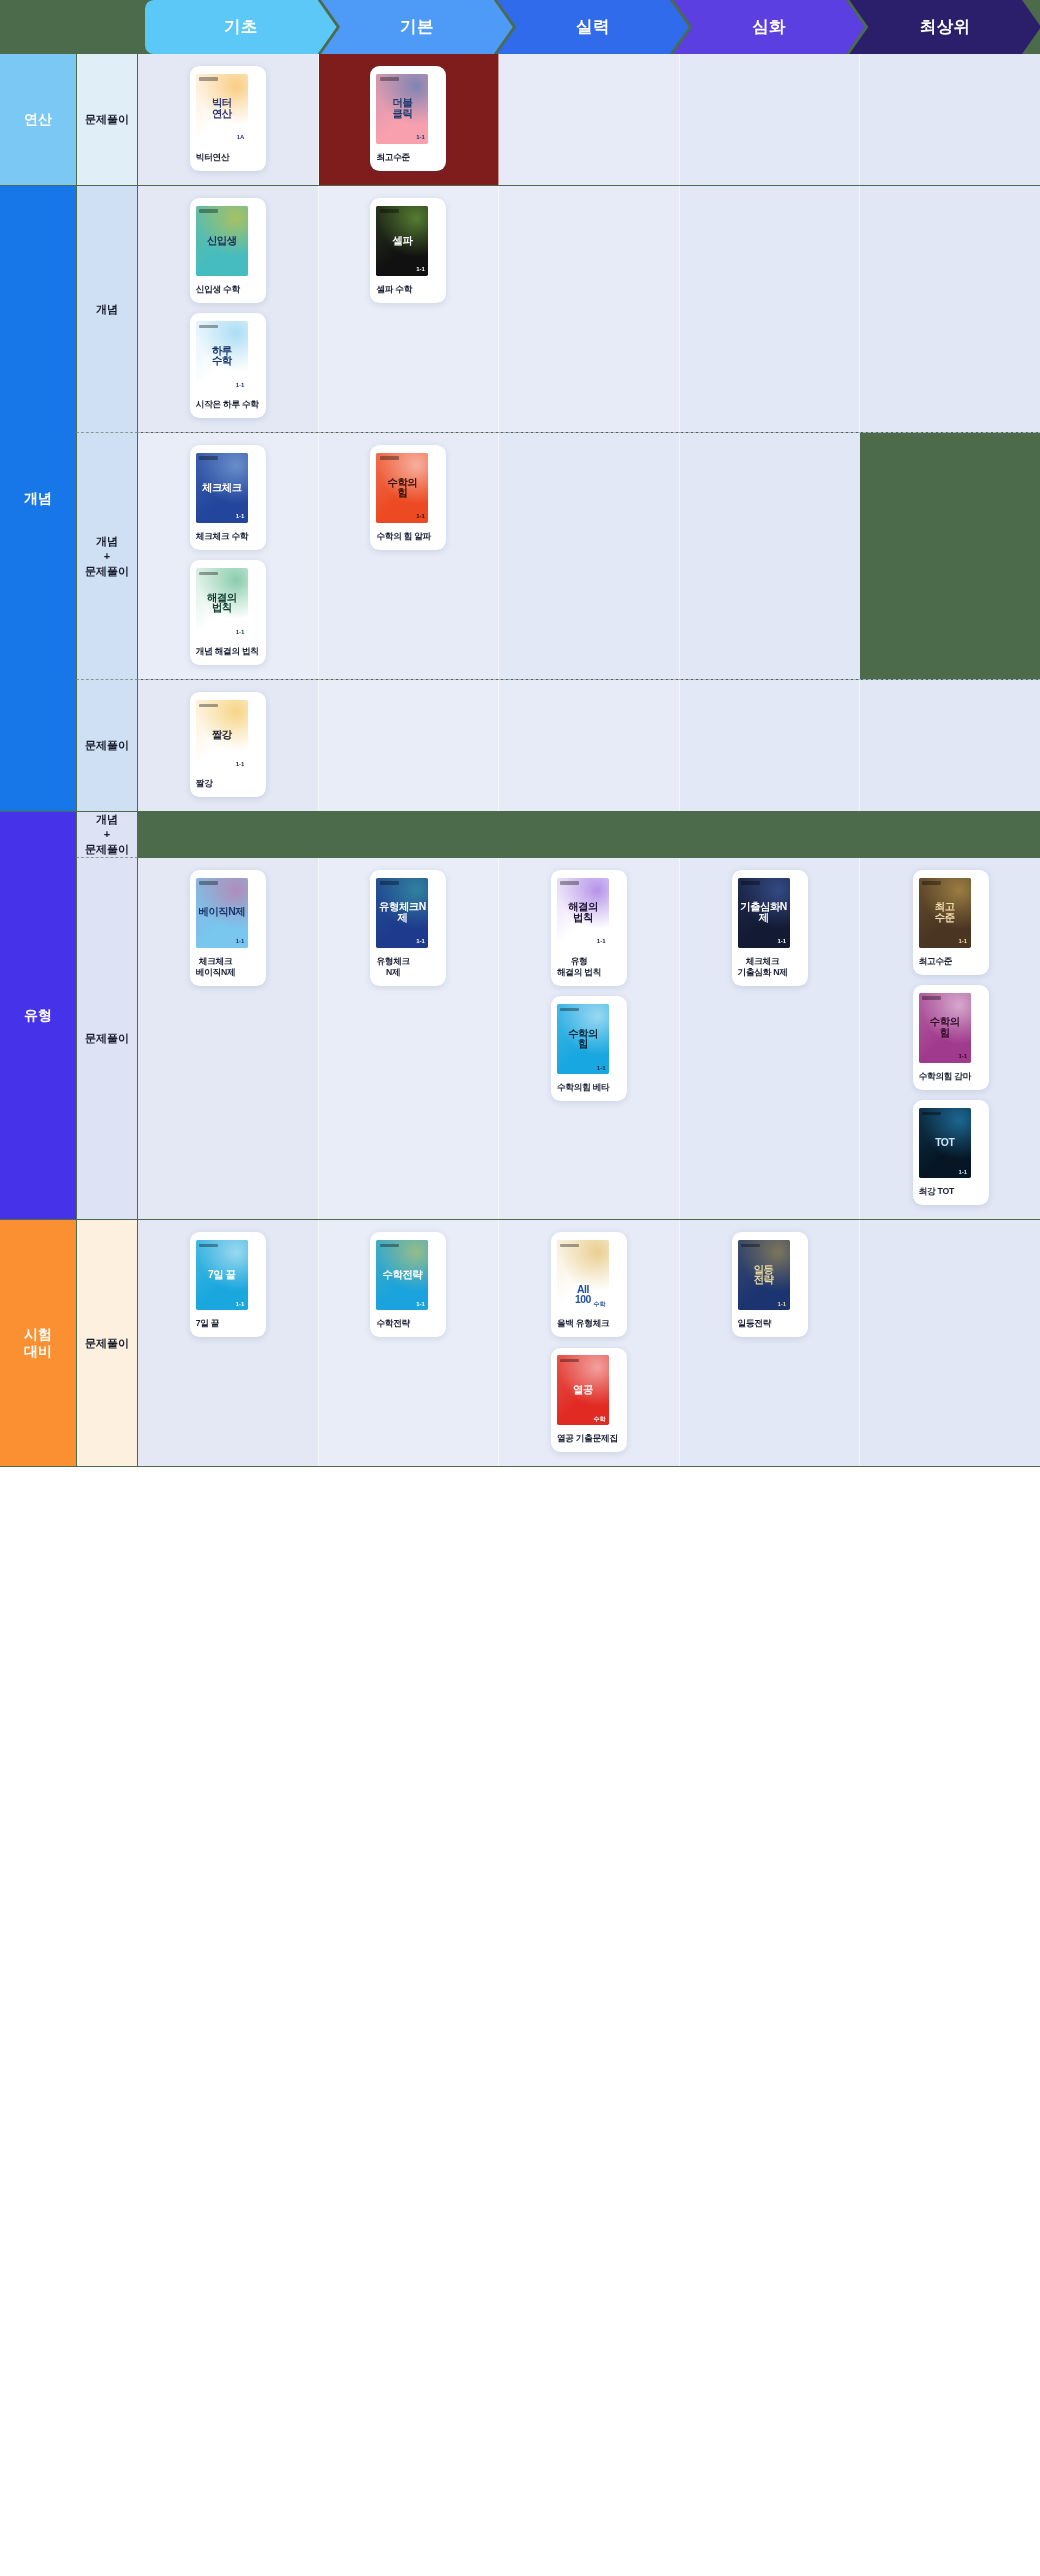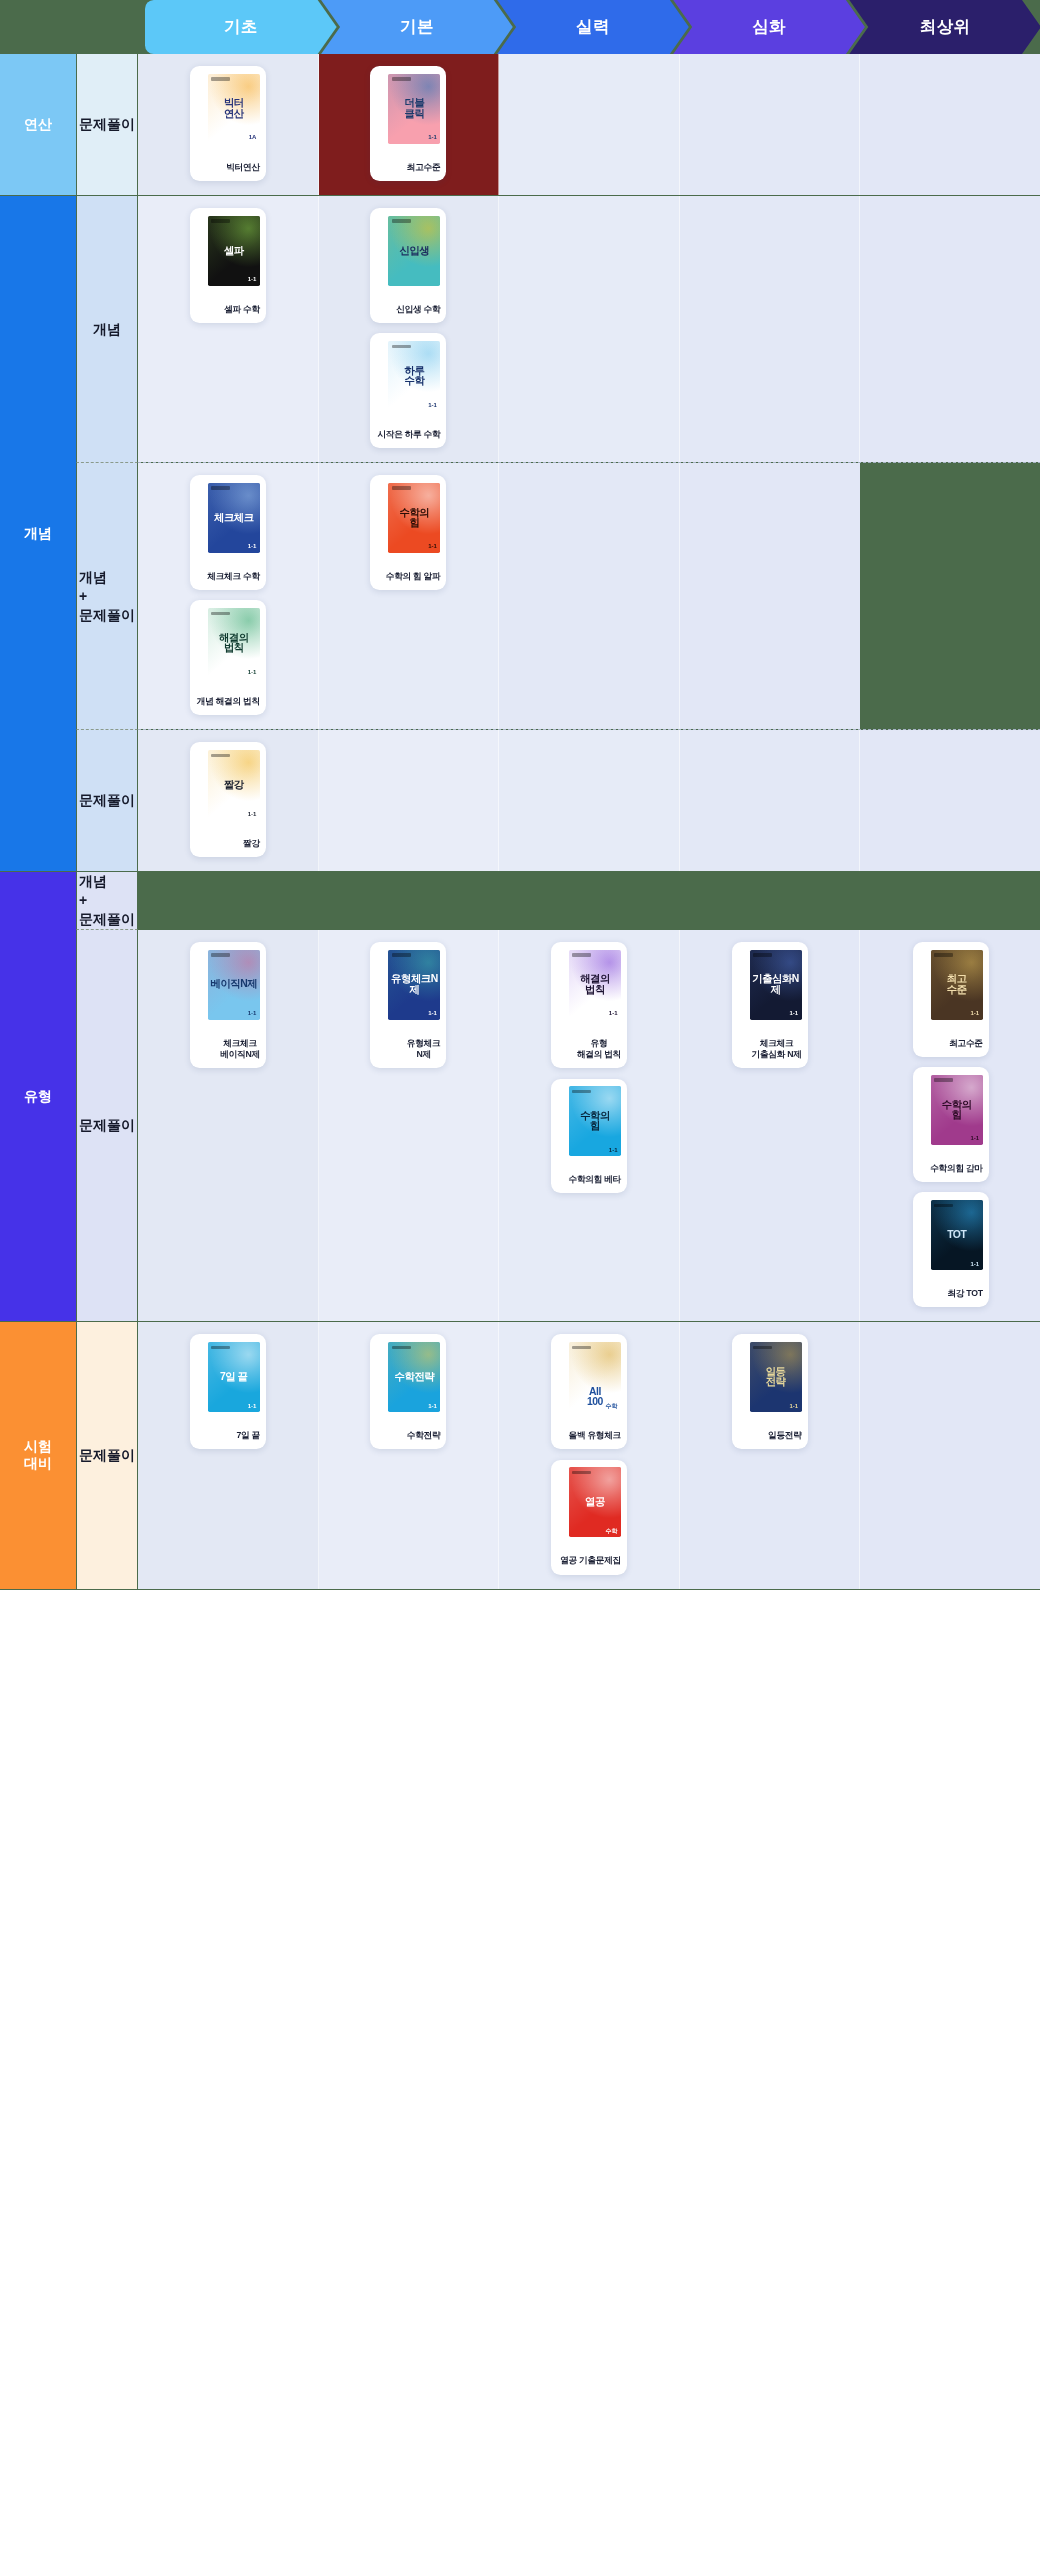--- a/index.html
+++ b/index.html
@@ -63,23 +63,24 @@
     line-height: 1.25;
     text-align: center;
     border-bottom: 0.9px solid #4b6b4b;
   }
   .lvl2 {
     grid-column: 2 / 3;
     display: flex;
     align-items: center;
     justify-content: center;
     color: #161a2b;
-    font-size: 14px;
+    font-size: 11px;
     font-weight: 700;
     line-height: 1.35;
+    text-align: center;
     border-bottom: 0.9px solid #4b6b4b;
     border-left: 0.9px solid #4b6b4b;
     border-right: 0.9px solid #4b6b4b;
   }
   .lvl2.dashed-bottom { border-bottom: 0.9px dashed #8a9a8a; }
 
   .cellgroup {
     grid-column: 3 / 8;
     display: grid;
     grid-template-columns: repeat(5, 1fr);
@@ -100,22 +101,22 @@
 
   
   .book {
     width: 76px;
     background: #ffffff;
     border-radius: 9.5px;
     padding: 7.8px 6px 7.8px 6px;
     box-shadow: 0 1.7px 6px rgba(40,60,110,.13);
     display: flex;
     flex-direction: column;
-    align-items: flex-end;
-    gap: 18px;
+    align-items: flex-start;
+    gap: 8px;
   }
   .cover {
     width: 52px;
     height: 70px;
     border-radius: 1.7px;
     position: relative;
     overflow: hidden;
     background: #e8edf5;
     display: flex;
     align-items: center;
@@ -217,49 +218,49 @@
             <div class="btitle">최고수준</div>
           </div>
         </div>
         <div class="cell" style="background: rgb(230, 235, 247);"></div>
         <div class="cell" style="background: rgb(227, 232, 246);"></div>
         <div class="cell" style="background: rgb(226, 231, 246);"></div>
       </div>
       <div class="lvl1" style="background: rgb(24, 119, 232); white-space: pre-line; grid-row: span 3;">개념</div>
       <div class="lvl2 dashed-bottom" style="background: rgb(207, 224, 245); white-space: pre-line;">개념</div>
       <div class="cellgroup dashed-bottom">
-        <div class="cell" style="background: rgb(233, 237, 248);">
-          <div class="book">
-            <div class="cover" style="background: rgb(17, 17, 17);">
-              <div class="swoosh" style="background: radial-gradient(circle at 78% 18%, rgba(138, 208, 74, 0.533) 0%, transparent 55%), linear-gradient(140deg, rgba(138, 208, 74, 0.2) 0%, transparent 60%);"></div>
-              <div class="cbadge"></div>
-              <div class="ctitle" style="color: rgb(255, 255, 255); white-space: pre-line;">셀파</div>
-              <div class="csub" style="color: rgb(255, 255, 255);">1-1</div>
-            </div>
-            <div class="btitle">셀파 수학</div>
-          </div>
-        </div>
         <div class="cell" style="background: rgb(227, 232, 244);">
           <div class="book">
             <div class="cover" style="background: rgb(69, 188, 192);">
               <div class="swoosh" style="background: radial-gradient(circle at 78% 18%, rgba(245, 197, 24, 0.533) 0%, transparent 55%), linear-gradient(140deg, rgba(245, 197, 24, 0.2) 0%, transparent 60%);"></div>
               <div class="cbadge"></div>
               <div class="ctitle" style="color: rgb(27, 42, 94); white-space: pre-line;">신입생</div>
             </div>
             <div class="btitle">신입생 수학</div>
           </div>
           <div class="book">
             <div class="cover" style="background: rgb(255, 255, 255);">
               <div class="swoosh" style="background: radial-gradient(circle at 78% 18%, rgba(108, 195, 236, 0.533) 0%, transparent 55%), linear-gradient(140deg, rgba(108, 195, 236, 0.2) 0%, transparent 60%);"></div>
               <div class="cbadge"></div>
               <div class="ctitle" style="color: rgb(23, 49, 107); white-space: pre-line;">하루
 수학</div>
               <div class="csub" style="color: rgb(23, 49, 107);">1-1</div>
             </div>
             <div class="btitle">시작은 하루 수학</div>
+          </div>
+        </div>
+        <div class="cell" style="background: rgb(233, 237, 248);">
+          <div class="book">
+            <div class="cover" style="background: rgb(17, 17, 17);">
+              <div class="swoosh" style="background: radial-gradient(circle at 78% 18%, rgba(138, 208, 74, 0.533) 0%, transparent 55%), linear-gradient(140deg, rgba(138, 208, 74, 0.2) 0%, transparent 60%);"></div>
+              <div class="cbadge"></div>
+              <div class="ctitle" style="color: rgb(255, 255, 255); white-space: pre-line;">셀파</div>
+              <div class="csub" style="color: rgb(255, 255, 255);">1-1</div>
+            </div>
+            <div class="btitle">셀파 수학</div>
           </div>
         </div>
         <div class="cell" style="background: rgb(230, 235, 247);"></div>
         <div class="cell" style="background: rgb(227, 232, 246);"></div>
         <div class="cell" style="background: rgb(226, 231, 246);"></div>
       </div>
       <div class="lvl2 dashed-bottom" style="background: rgb(207, 224, 245); white-space: pre-line;">개념
 +
 문제풀이</div>
       <div class="cellgroup dashed-bottom">

